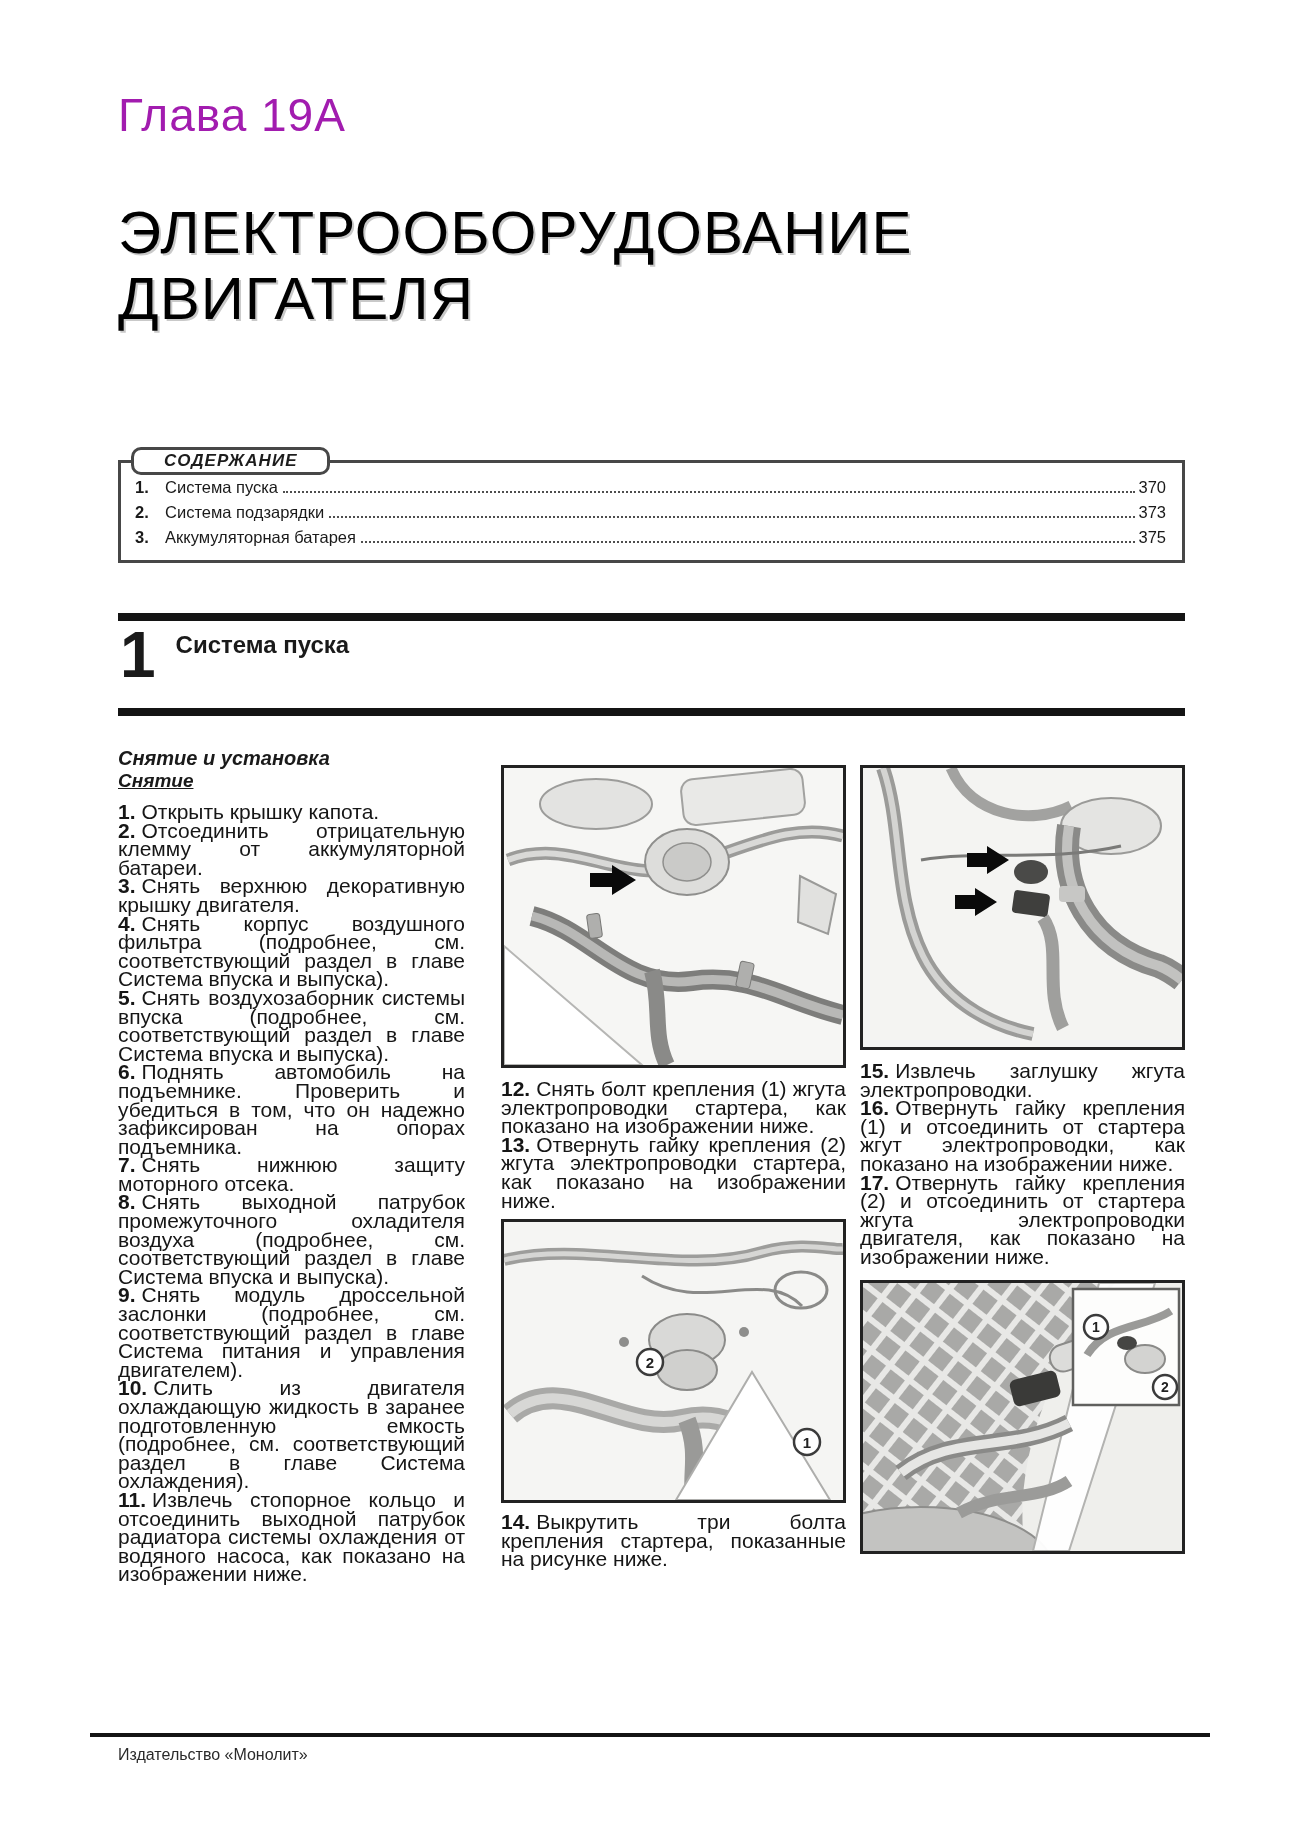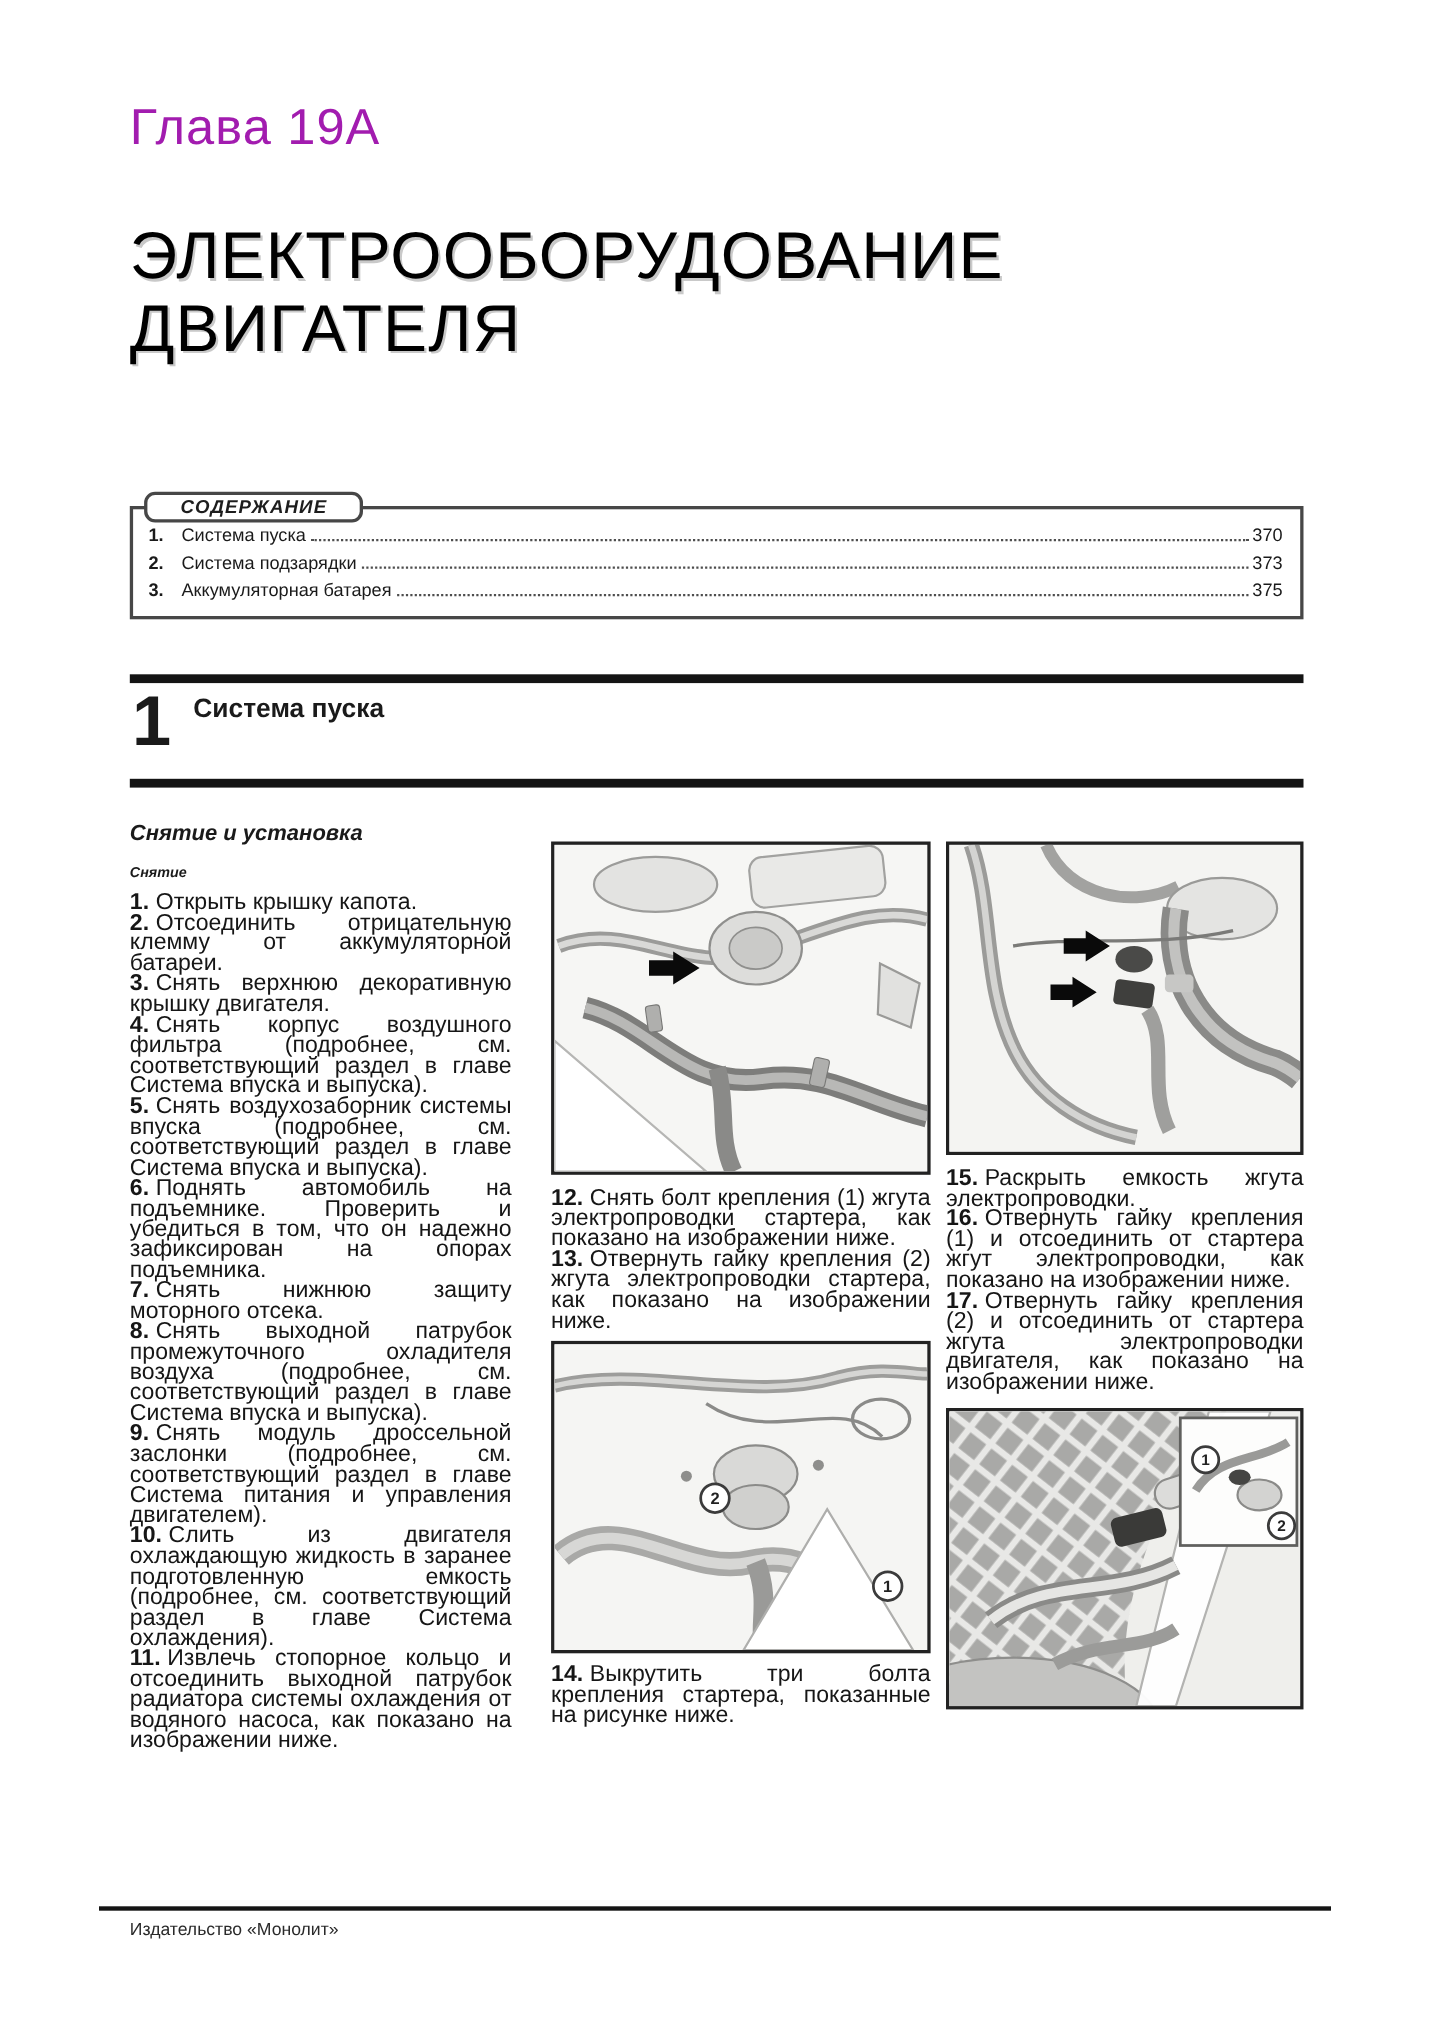--- a/index.html
+++ b/index.html
@@ -36,21 +36,21 @@
 
   
   .columns { display:flex; margin-top:16px; }
   .col-left  { width:347px; margin-right:36px; flex:none; }
   .col-mid   { width:345px; margin-right:14px; flex:none; }
   .col-right { width:325px; flex:none; }
 
   .article-heading { font-size:24px; font-weight:bold; padding-bottom:5px;
                      border-bottom:3px solid #1c1c1c; letter-spacing:.2px; }
   .sub1 { margin-top:15px; font-size:20px; font-weight:bold; font-style:italic; }
-  .sub2 { margin-top:15px; font-size:13px; font-weight:bold; font-style:italic; }
+  .sub2 { font-size:19px; font-weight:bold; font-style:italic;text-decoration:underline; }
   .steps { margin-top:11px; }
   .step { font-size:21px; line-height:18.6px; text-align:justify; color:#161616; }
   .step .n { font-weight:bold; margin-right:6px; }
 
   .fig { border:3px solid #222222; background:#fff; overflow:hidden; }
   .fig svg { display:block; width:100%; height:100%; }
   .fig-mid-top    { height:303px; margin-top:33px; }
   .fig-right-top  { height:285px; margin-top:33px; }
   .fig-mid-bottom { height:284px; margin-top:9px; }
   .fig-right-bottom { height:274px; margin-top:13px; }
@@ -198,21 +198,21 @@
           <g transform="translate(104,92)">
             <path d="M0 -7 H20 V-14 L42 0 L20 14 V7 H0 Z" fill="#0a0a0a"></path>
           </g>
           <g transform="translate(92,134)">
             <path d="M0 -7 H20 V-14 L42 0 L20 14 V7 H0 Z" fill="#0a0a0a"></path>
           </g>
         </svg>
       </div>
 
       <div class="steps steps-after-fig">
-        <p class="step"><span class="n">15.</span><span>Раскрыть емкость жгута электропроводки.</span></p>
+        <p class="step"><span class="n">15.</span><span>Извлечь заглушку жгута электропроводки.</span></p>
         <p class="step"><span class="n">16.</span><span>Отвернуть гайку крепления (1) и отсоединить от стартера жгут электропроводки, как показано на изображении ниже.</span></p>
         <p class="step"><span class="n">17.</span><span>Отвернуть гайку крепления (2) и отсоединить от стартера жгута электропроводки двигателя, как показано на изображении ниже.</span></p>
       </div>
 
       <div class="fig fig-right-bottom">
         <svg viewBox="0 0 319 268" preserveAspectRatio="none">
           <defs>
             <pattern id="mesh4" width="24" height="24" patternUnits="userSpaceOnUse" patternTransform="rotate(38)">
               <rect width="24" height="24" fill="#a9a9a7"></rect>
               <path d="M0 0 H24 M0 24 H24 M0 0 V24 M24 0 V24" stroke="#e8e8e6" stroke-width="6"></path>

